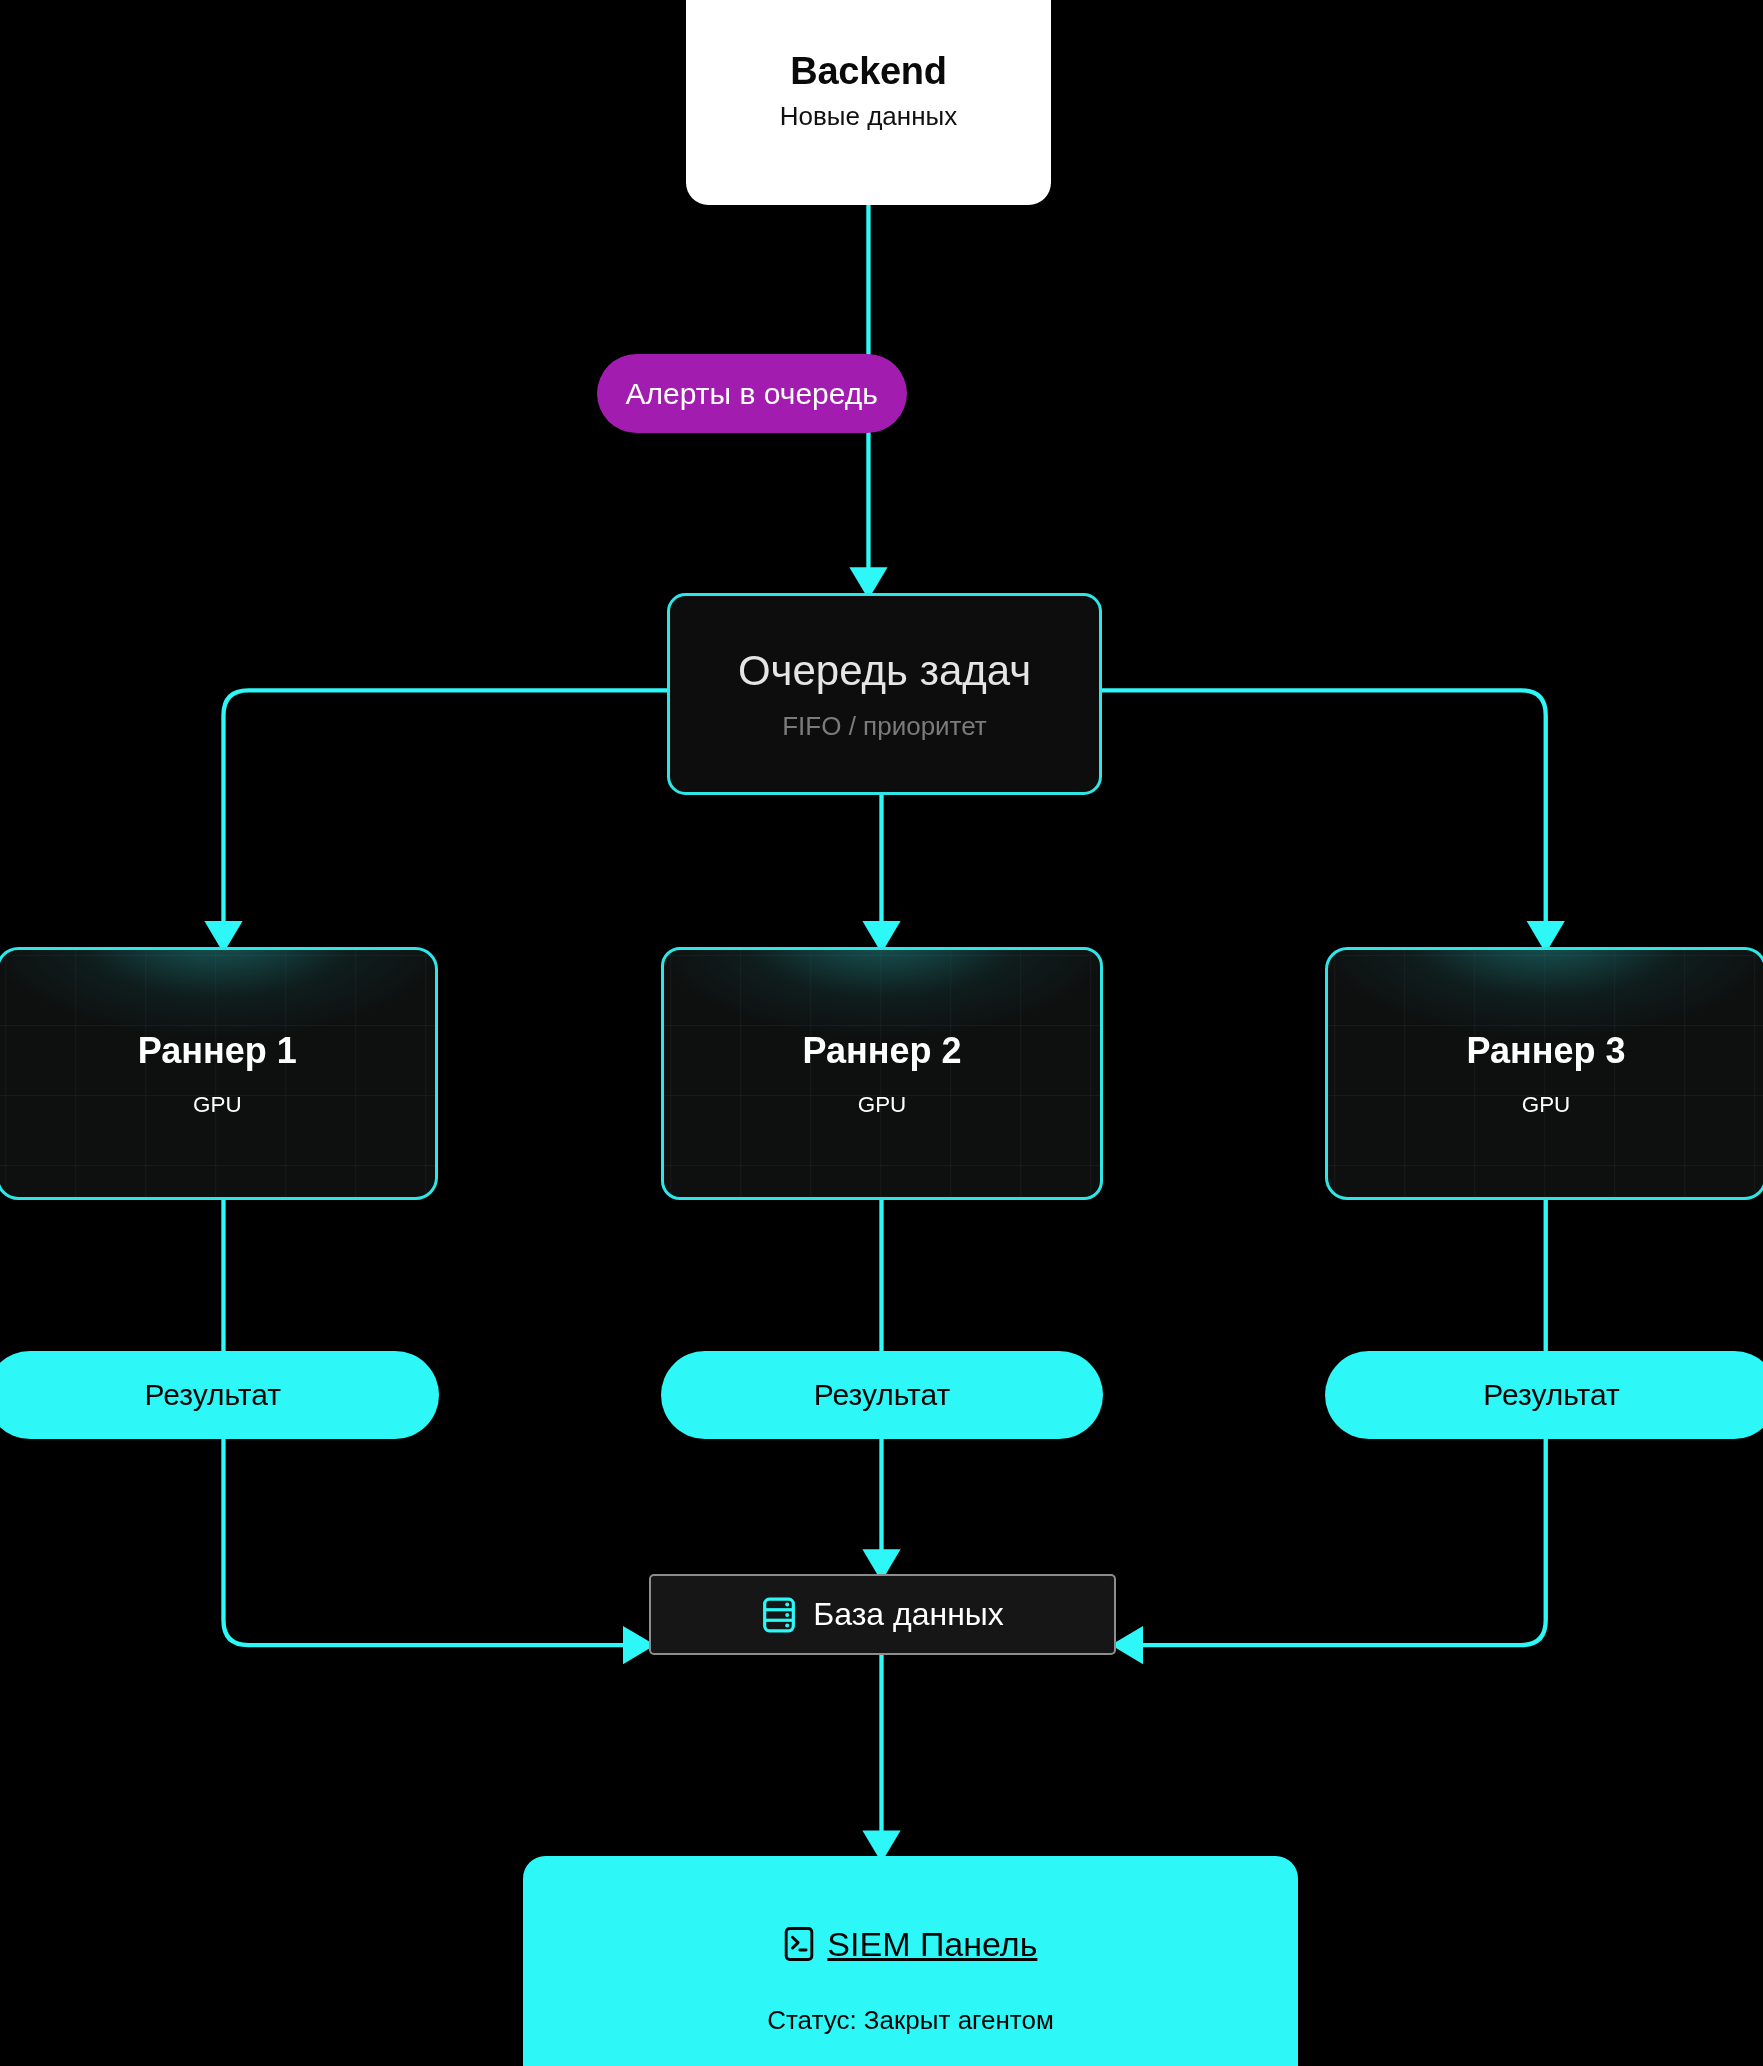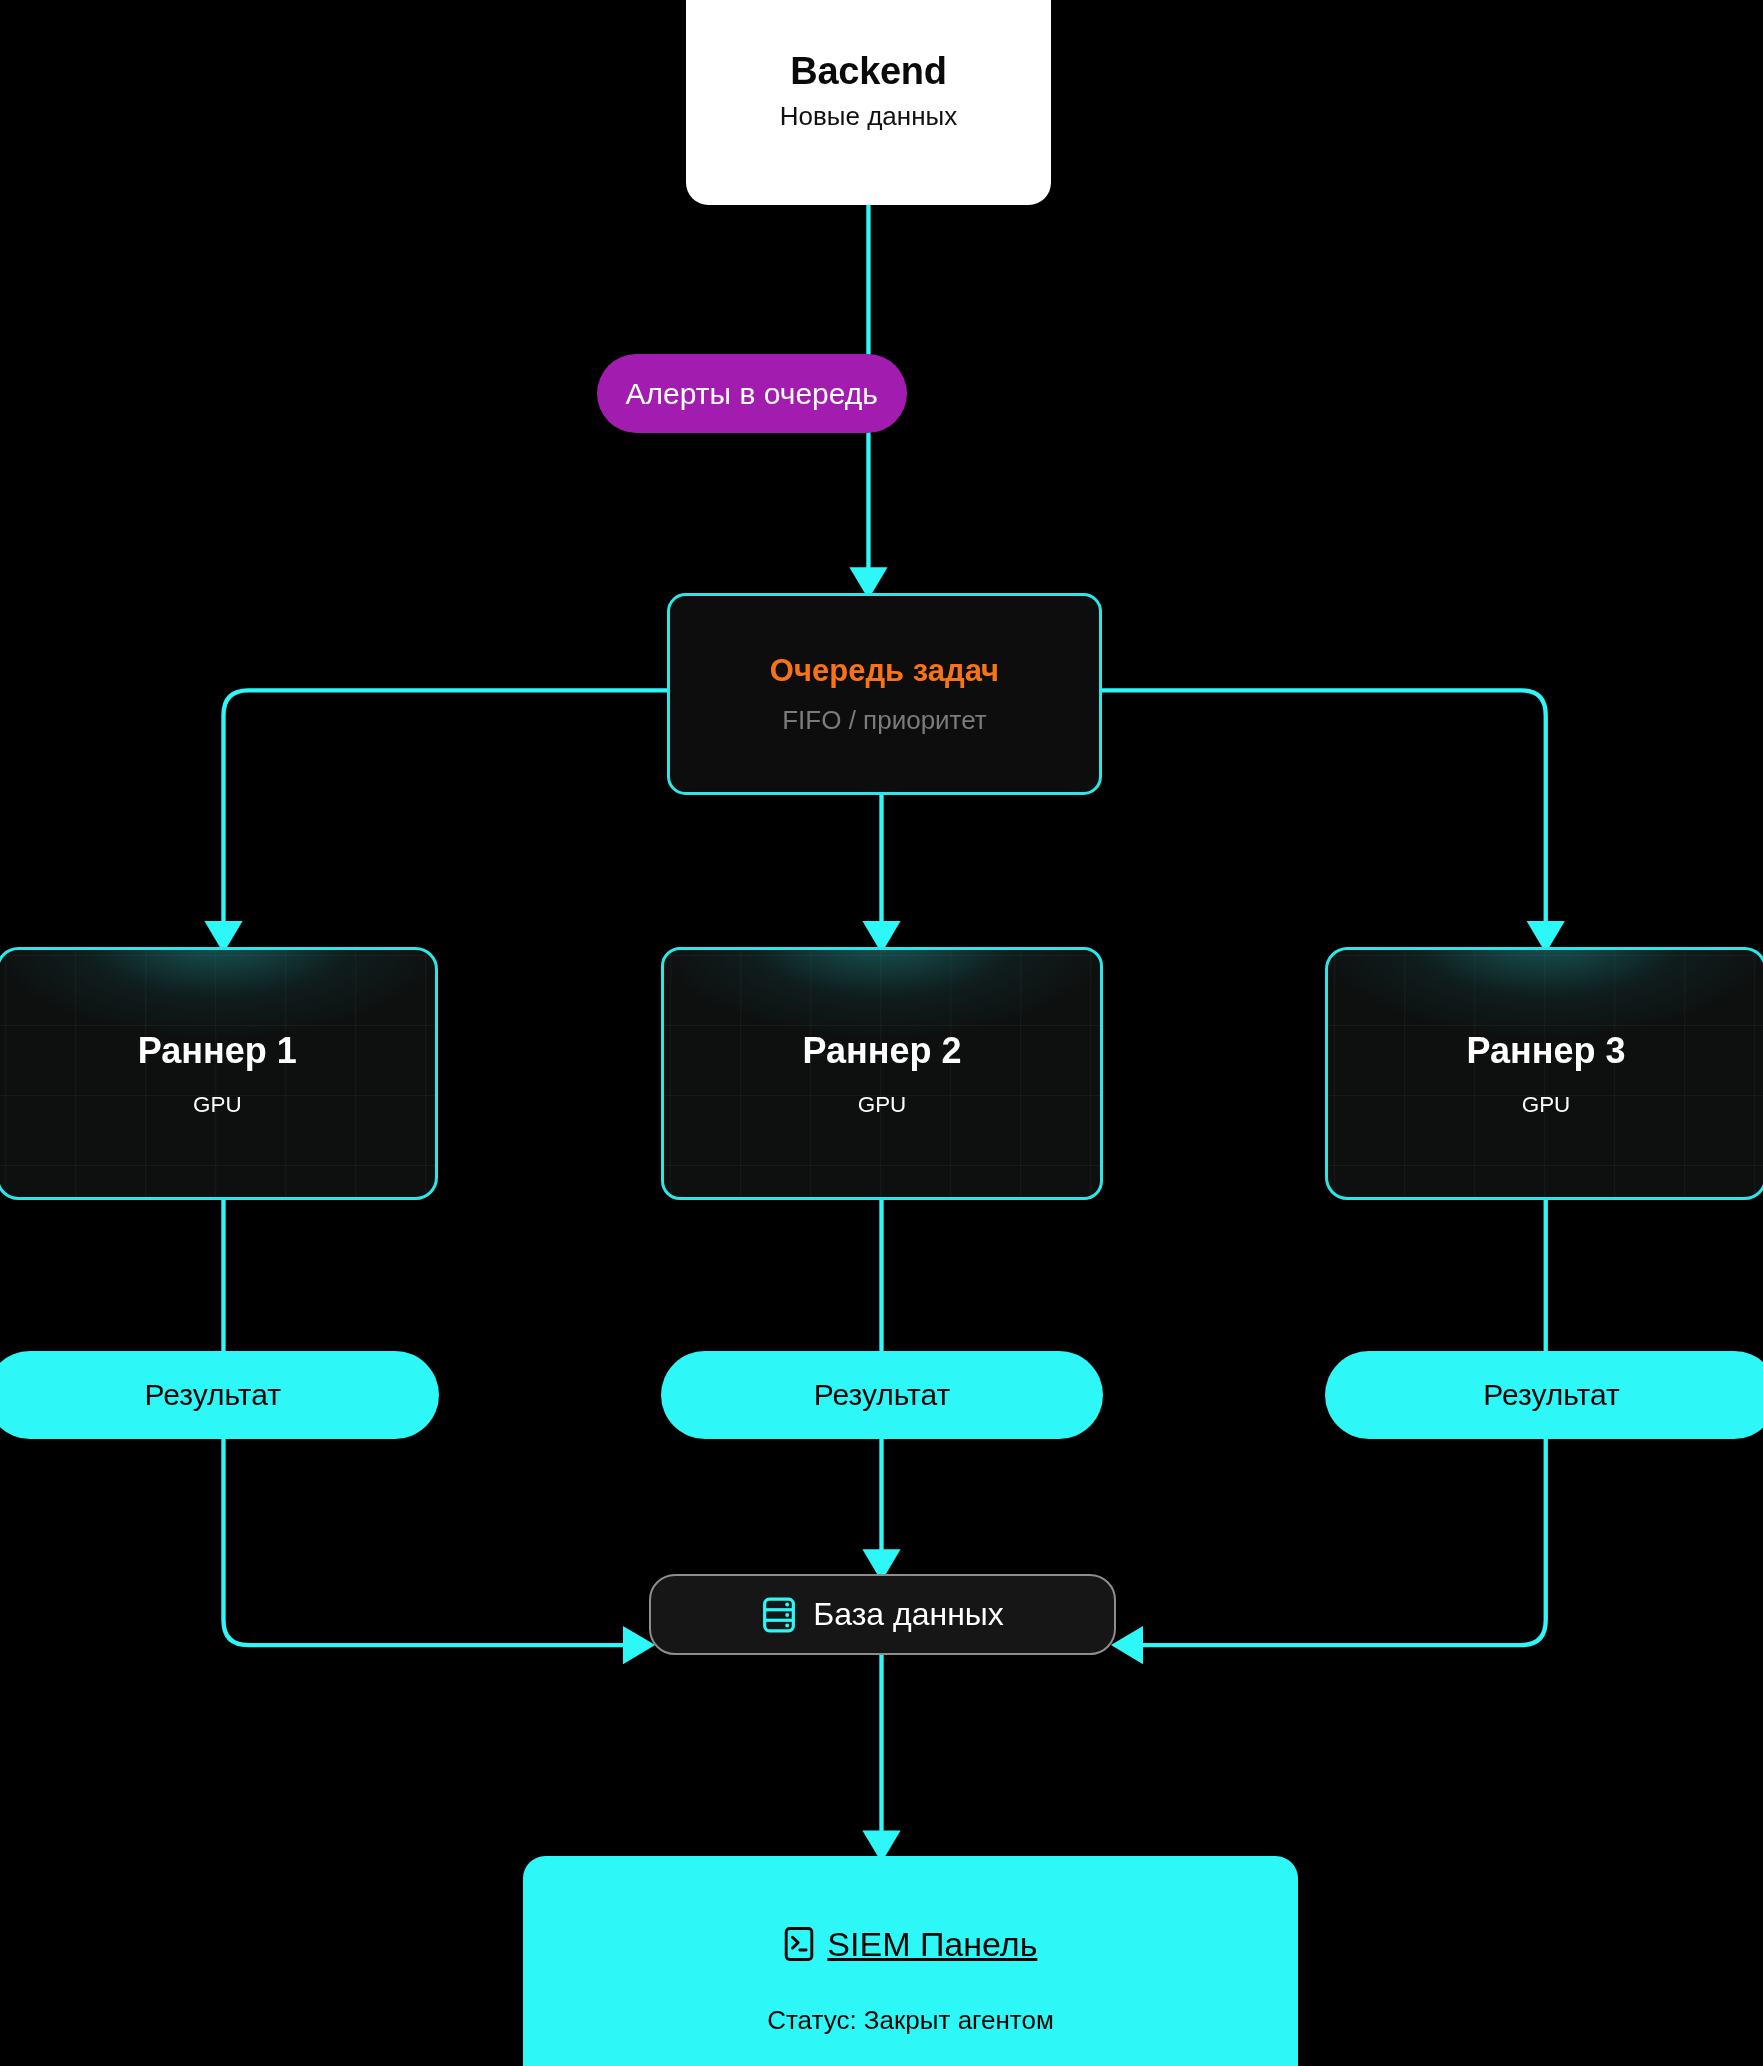--- a/index.html
+++ b/index.html
@@ -20,21 +20,21 @@
 
   
   #queue-label{position:absolute;left:597px;top:354px;height:79px;
                display:flex;align-items:center;justify-content:center;
                padding:0 28.6px;background:#a21caf;border-radius:40px;
                font-size:30px;color:#fff;white-space:nowrap;}
 
   
   #taskqueue{left:667px;top:593px;width:435px;height:202px;background:#0d0d0d;
              border:3.1px solid #2ee6e6;border-radius:18.6px;}
-  #taskqueue .t{font-size:31px;font-weight:bold;color:#f97316;margin-bottom:16px;}
+  #taskqueue .t{font-size:42px;font-weight:normal;color:#e5e5e5;margin-bottom:16px;}
   #taskqueue .s{font-size:26px;color:#7b7b7b;}
 
   
   .runner{top:947px;width:442px;height:253px;border:3.1px solid #2ee6e6;
           border-radius:22.4px;overflow:hidden;background:#0e0f0f;}
   .runner .tex{position:absolute;inset:0;
       background-image:
         radial-gradient(ellipse 70% 55% at 50% -6%, rgba(32,150,150,.55) 0%, rgba(20,80,80,.22) 45%, rgba(0,0,0,0) 78%),
         linear-gradient(to right, rgba(255,255,255,.045) 0.9px, transparent 0.9px),
         linear-gradient(to bottom, rgba(255,255,255,.045) 0.9px, transparent 0.9px);
@@ -50,21 +50,21 @@
   
   .result{position:absolute;top:1351px;height:88px;display:flex;align-items:center;
           justify-content:center;background:#2ef7f7;border-radius:45px;
           font-size:30px;color:#050505;white-space:nowrap;}
   #result1{left:-13.7px;width:453px;}
   #result2{left:661px;width:442px;}
   #result3{left:1325px;width:453px;}
 
   
   #database{left:649px;top:1574px;width:467px;height:81px;background:#161616;
-            border:2.5px solid #8d8d8d;border-radius:26px;flex-direction:row;gap:16px;}
+            border:2.5px solid #8d8d8d;border-radius:5px;flex-direction:row;gap:16px;}
   #database .dbt{font-size:32px;color:#fff;white-space:nowrap;}
   #database .ico{width:36px;height:38px;flex:0 0 auto;}
 
   
   #siem{left:523px;top:1856px;width:775px;height:248px;background:#2ef7f7;
         border-radius:22.4px;}
   #siem .row{display:flex;align-items:center;gap:13.7px;margin-bottom:41px;}
   #siem .st{font-size:34px;color:#050505;white-space:nowrap;text-decoration:underline;}
   #siem .ss{font-size:26px;color:#050505;}
   #siem .ico{width:30px;height:36px;flex:0 0 auto;}

